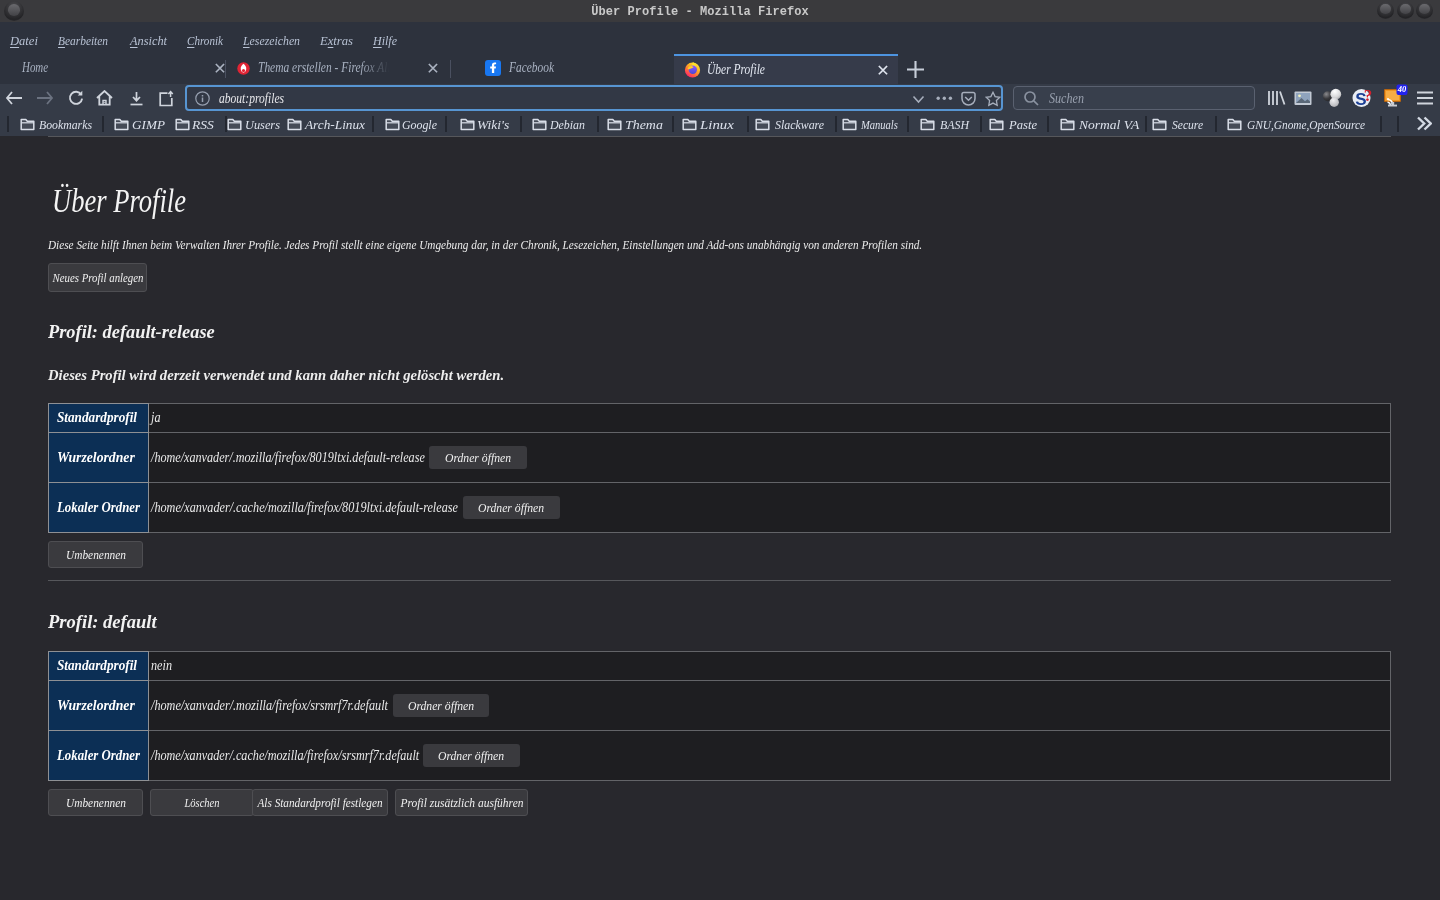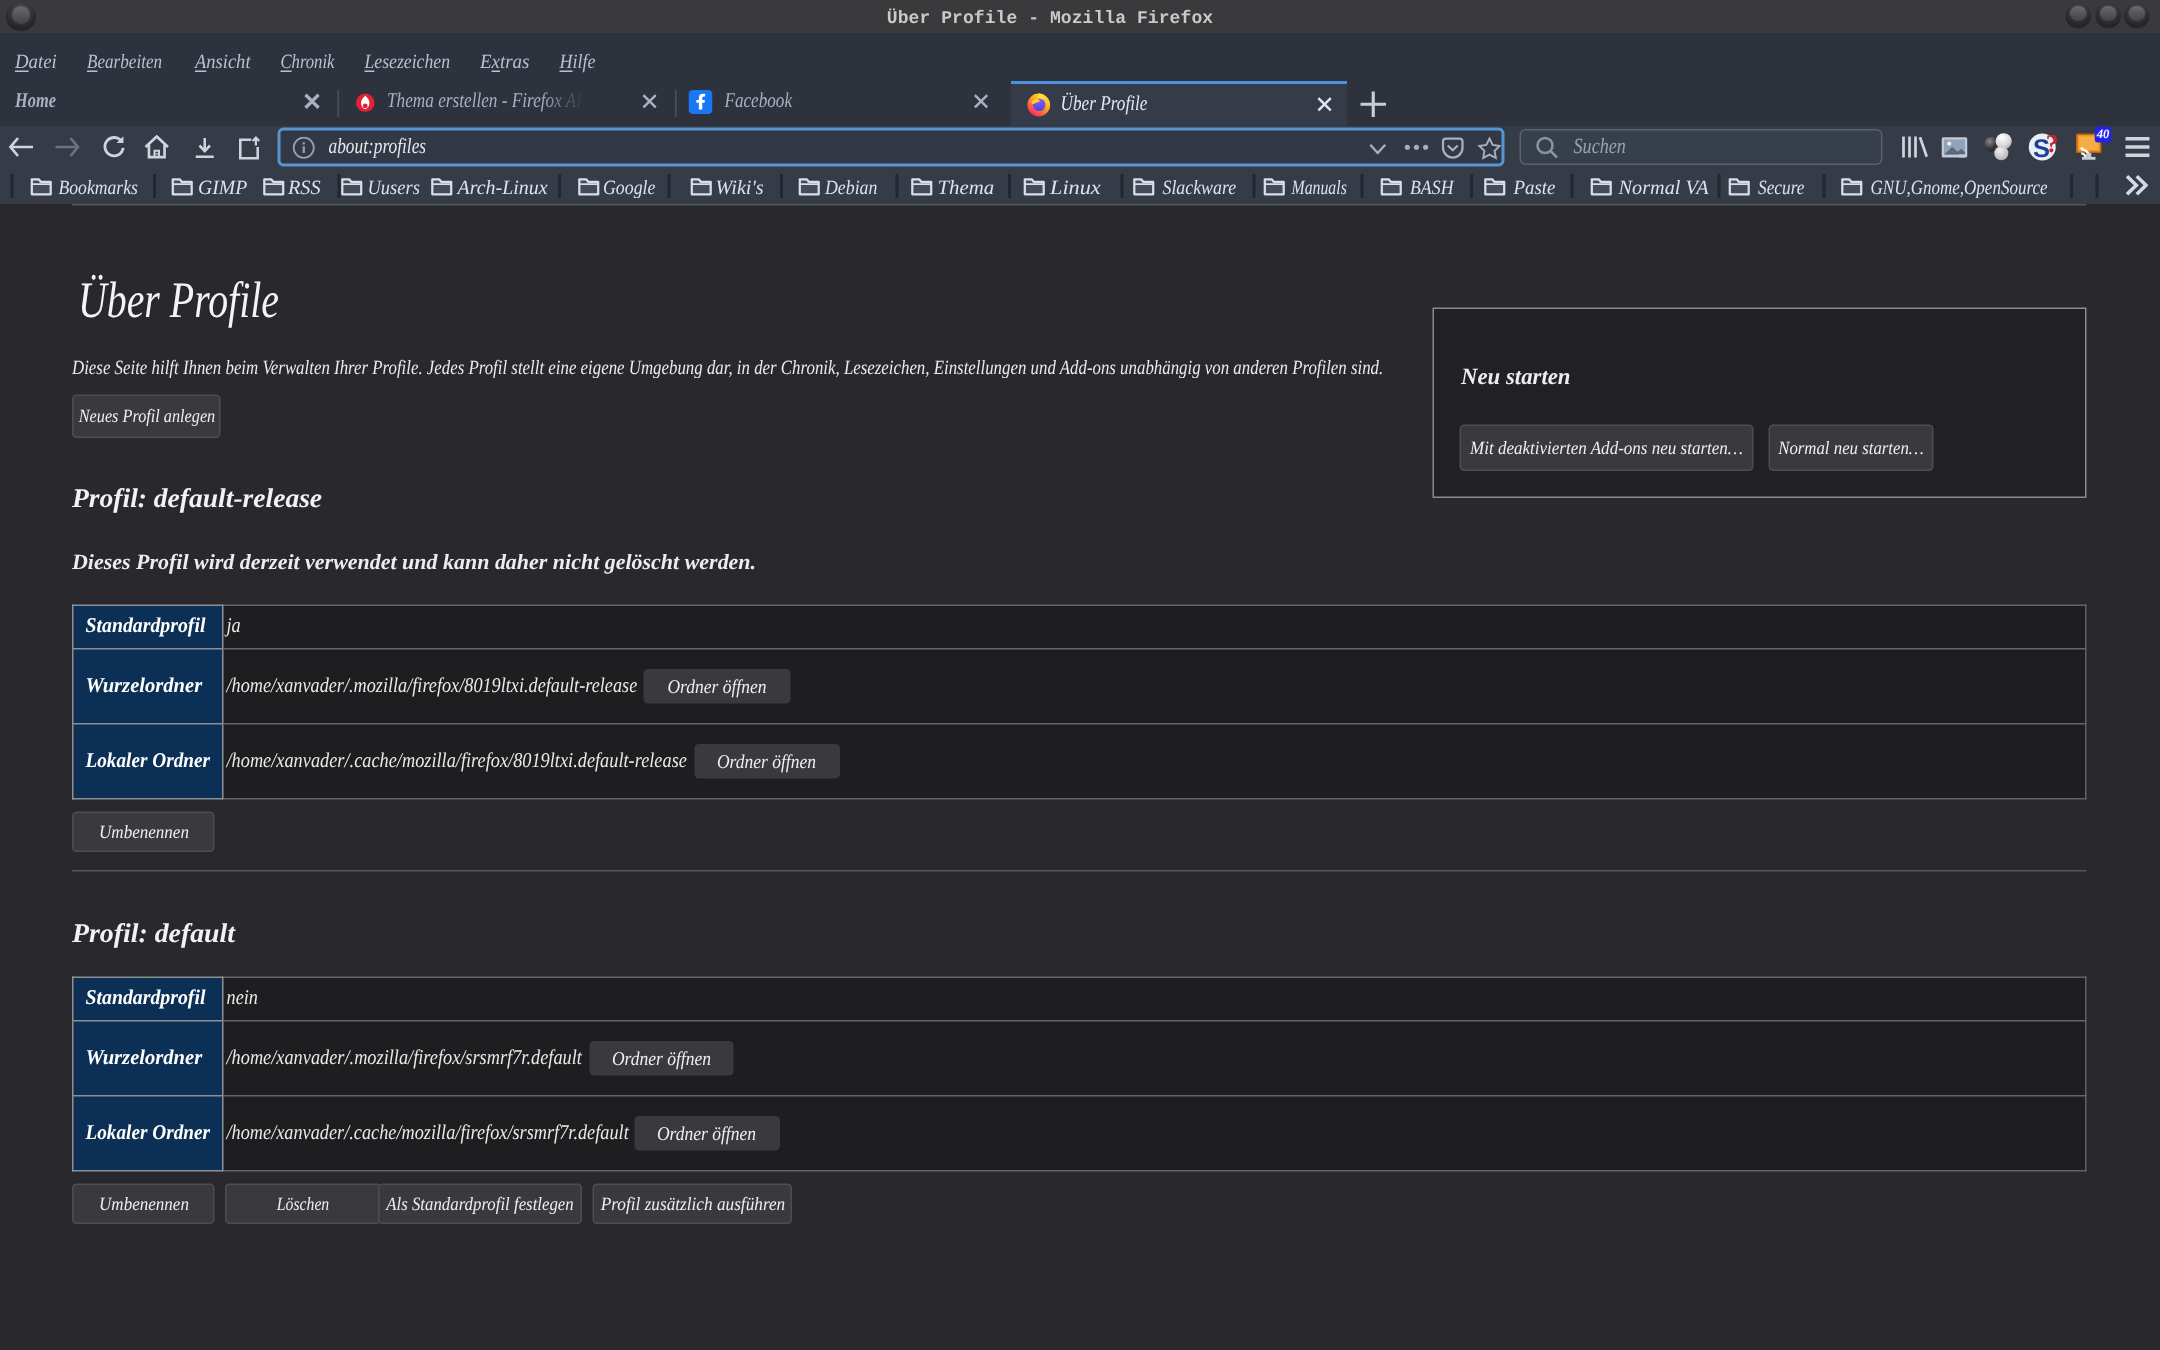--- a/index.html
+++ b/index.html
@@ -169,38 +169,38 @@
   <span class="tx" id="mi1" style="left:10px;"><u>D</u>atei</span>
   <span class="tx" id="mi2" style="left:58px;"><u>B</u>earbeiten</span>
   <span class="tx" id="mi3" style="left:130px;"><u>A</u>nsicht</span>
   <span class="tx" id="mi4" style="left:187px;"><u>C</u>hronik</span>
   <span class="tx" id="mi5" style="left:243px;"><u>L</u>esezeichen</span>
   <span class="tx" id="mi6" style="left:320px;">E<u>x</u>tras</span>
   <span class="tx" id="mi7" style="left:373px;"><u>H</u>ilfe</span>
 </div>
 
 <div id="tabbar">
-  <div class="tab" style="left:0; width:225px;font-weight:bold;">
+  <div class="tab" style="left:12px; width:225px;">
     <span class="tx" id="tt1" style="left:10px;">Home</span>
     <span class="tclose" style="left:200px;">✕</span>
   </div>
   <div class="tsep" style="left:225px;"></div>
   <div class="tab" style="left:225px; width:225px;">
     <span style="position:absolute; left:12px; top:8px;">
         <svg width="13" height="13">
           <circle cx="6.5" cy="6.5" r="6.2" fill="#e02434"></circle>
           <path d="M6.5 1.8 C8.6 3.7 9.6 5.2 9.2 7.5 C8.9 9.3 7.8 10.3 6.5 10.8 C5.2 10.3 4.1 9.3 3.8 7.5 C3.4 5.2 4.4 3.7 6.5 1.8 Z" fill="#fff"></path>
           <circle cx="6.5" cy="8.6" r="1.6" fill="#e02434"></circle>
         </svg>
       </span>
     <span class="tx" id="tt2" style="left:33px; width:160px; overflow:hidden; -webkit-mask-image:linear-gradient(90deg,#000 78%,transparent);">Thema erstellen - Firefox Allgemein</span>
     <span class="tclose" style="left:200px;">✕</span>
   </div>
   <div class="tsep" style="left:450px;"></div>
-  <div class="tab" style="left:450px; width:224px;">
+  <div class="tab" style="left:476px; width:224px;">
     <span style="position:absolute; left:9px; top:6px;">
         <svg width="16" height="16">
           <rect width="16" height="16" rx="3" fill="#1877f2"></rect>
           <path d="M10.7 8.5 L11 6.6 H9.2 V5.4 c0-.55.27-1.1 1.14-1.1 H11.1 V2.7 c0 0-.8-.14-1.56-.14 -1.6 0-2.64.97-2.64 2.72 V6.6 H5.2 v1.9 h1.7 V13 h2.3 V8.5 Z" fill="#fff"></path>
         </svg>
       </span>
     <span class="tx" id="tt3" style="left:33px;">Facebook</span>
     <span class="tclose" style="left:196px;">✕</span>
   </div>
   <div id="tab-active" class="tab">
@@ -473,29 +473,20 @@
     </svg>
 </div>
 
 <div id="content">
   <div class="tx" id="h1">Über Profile</div>
   <div class="tx" id="intro">Diese Seite hilft Ihnen beim Verwalten Ihrer Profile. Jedes Profil stellt eine eigene Umgebung dar, in der Chronik, Lesezeichen, Einstellungen und Add-ons unabhängig von anderen Profilen sind.</div>
   <div class="btn" id="btn-new">
       <span class="bl" id="lb-new">Neues Profil anlegen</span>
     </div>
 
-  <div id="restart-box">
-    <div class="tx" id="restart-title">Neu starten</div>
-    <div class="btn" id="btn-r1">
-        <span class="bl" id="lb-r1">Mit deaktivierten Add-ons neu starten…</span>
-      </div>
-    <div class="btn" id="btn-r2">
-        <span class="bl" id="lb-r2">Normal neu starten…</span>
-      </div>
-  </div>
 
   <div class="h2" id="h2-1">Profil: default-release</div>
   <div class="tx" id="note">Dieses Profil wird derzeit verwendet und kann daher nicht gelöscht werden.</div>
 
   <table class="ptable" id="t1">
     <tbody>
         <tr class="r1">
           <td class="hd"><span id="hd1">Standardprofil</span></td>
           <td class="val">
             <div class="vw">

